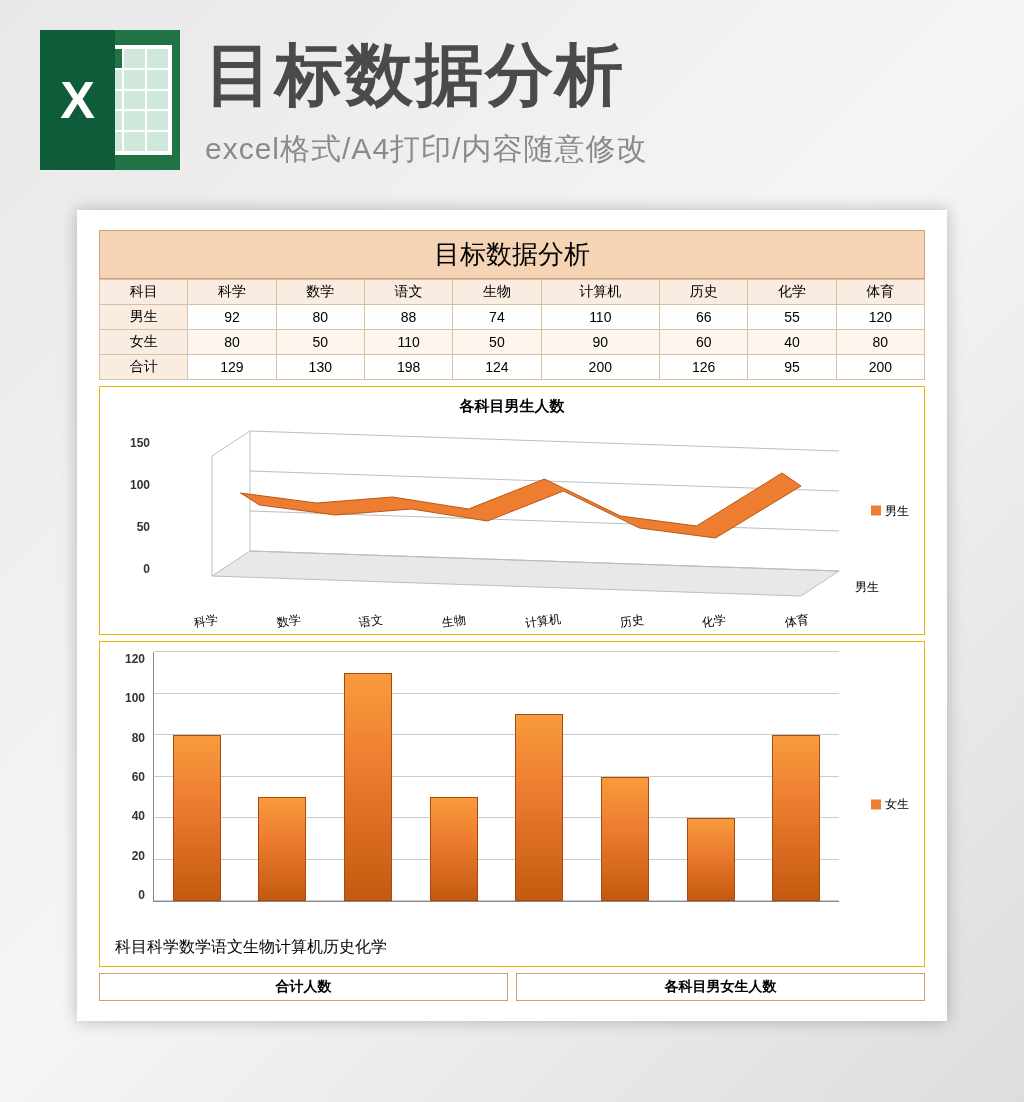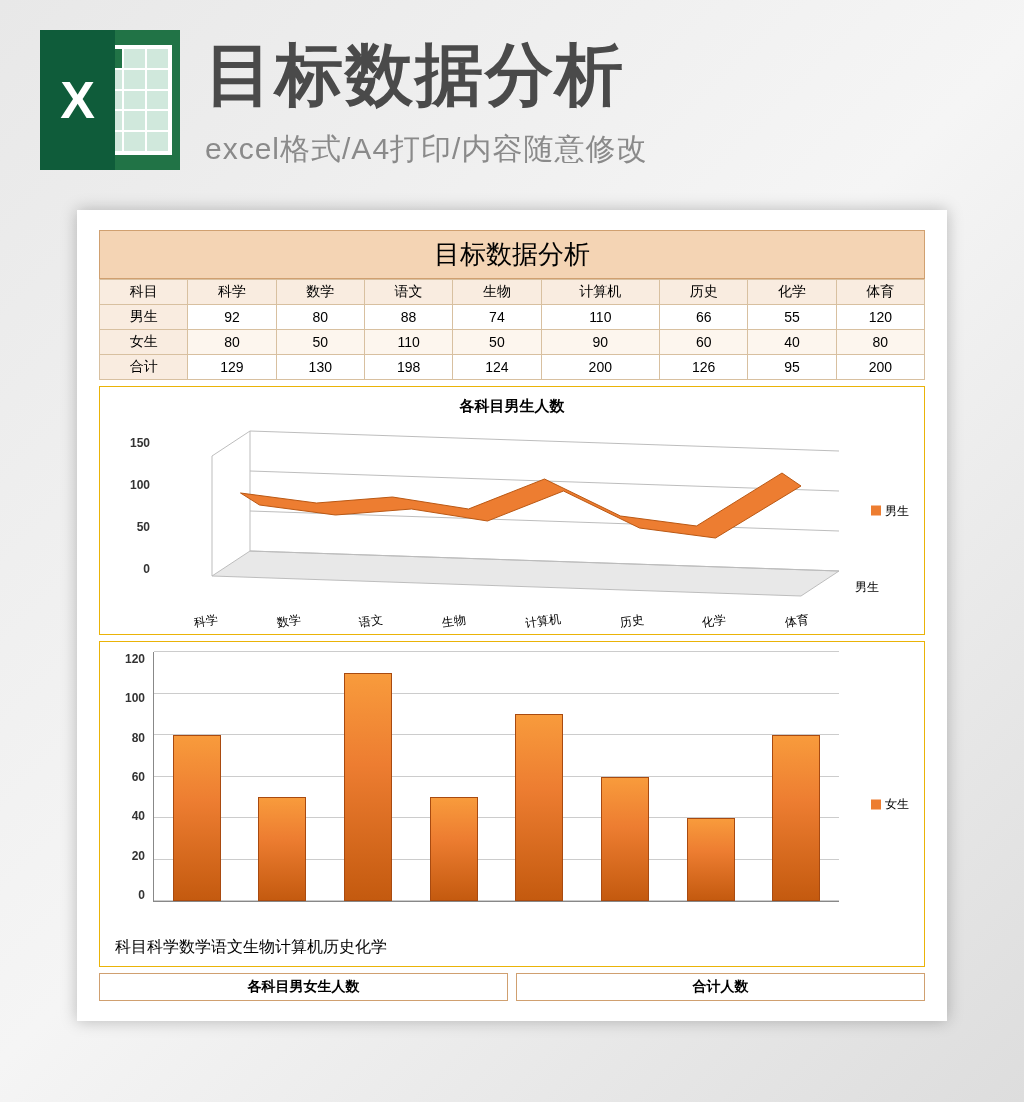--- a/index.html
+++ b/index.html
@@ -383,17 +383,17 @@
             <div class="bar" style="height: 50%;"></div>
             <div class="bar" style="height: 33.3333%;"></div>
             <div class="bar" style="height: 66.6667%;"></div>
           </div>
       </div>
     </div>
     <div class="xlabels" id="c2x"><span>科目</span><span>科学</span><span>数学</span><span>语文</span><span>生物</span><span>计算机</span><span>历史</span><span>化学</span></div>
   </div>
 
   <div class="bottom-row">
+    <div class="half">合计人数</div>
     <div class="half">各科目男女生人数</div>
-    <div class="half">合计人数</div>
   </div>
 
 </div>
 
 </body></html>

